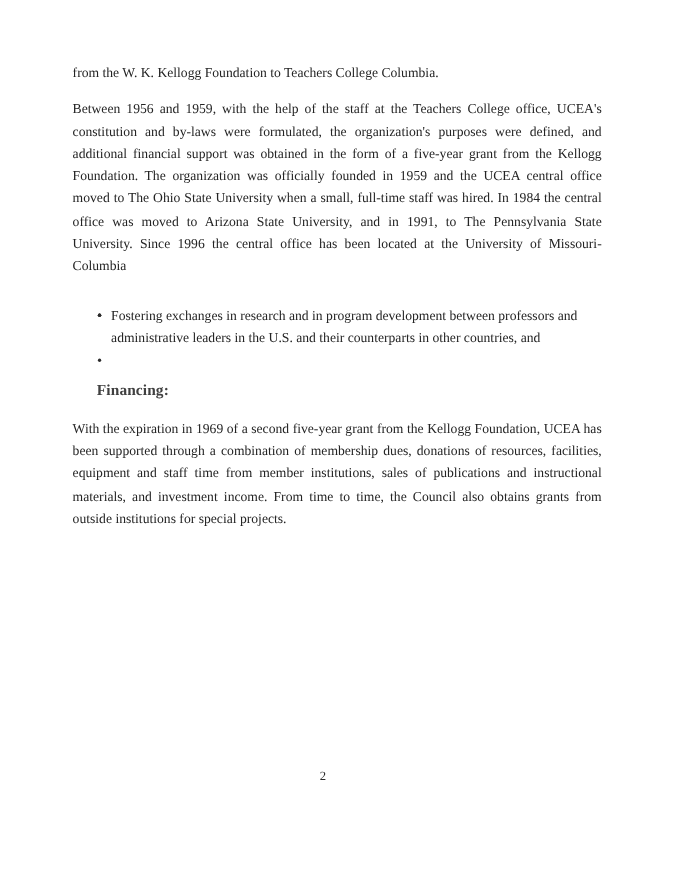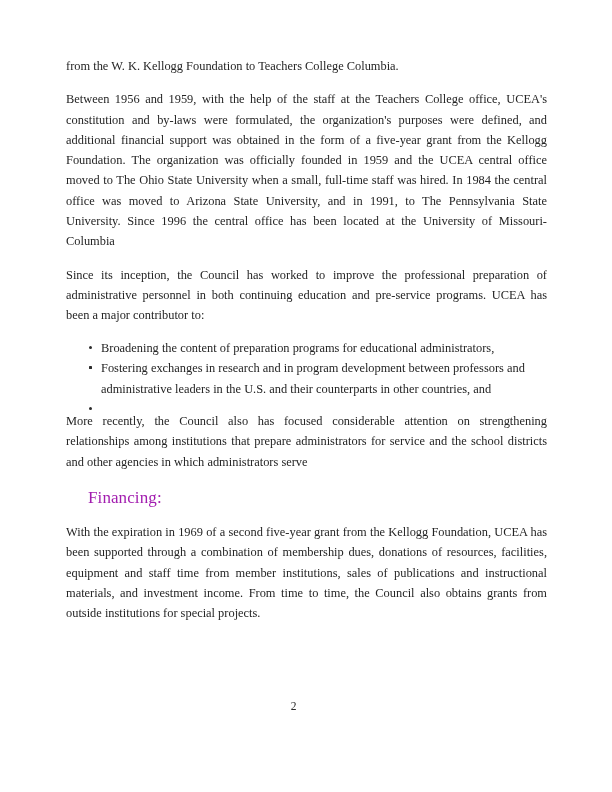--- a/index.html
+++ b/index.html
@@ -57,24 +57,24 @@
     position: absolute;
     left: 23px;
     top: 8px;
     width: 3.4px;
     height: 3.4px;
     border-radius: 50%;
     background: #2b2b2b;
     display: block;
   }
   .financing {
-    font-size: 17px;
+    font-size: 14px;
     line-height: 20px;
-    font-weight: normal;
-    color: #a21caf;
+    font-weight: bold;
+    color: #404040;
     margin: 0;
     padding-left: 22px;
     letter-spacing: 0.1px;
   }
   .page-number {
     position: absolute;
     left: 0;
     right: 0;
     top: 700px;
     text-align: center;
@@ -91,35 +91,32 @@
   <div class="content">
 
     <p class="para lead">from the W. K. Kellogg Foundation to Teachers College Columbia.</p>
 
     <div class="gap-para"></div>
 
     <p class="para">Between 1956 and 1959, with the help of the staff at the Teachers College office, UCEA's constitution and by-laws were formulated, the organization's purposes were defined, and additional financial support was obtained in the form of a five-year grant from the Kellogg Foundation. The organization was officially founded in 1959 and the UCEA central office moved to The Ohio State University when a small, full-time staff was hired. In 1984 the central office was moved to Arizona State University, and in 1991, to The Pennsylvania State University. Since 1996 the central office has been located at the University of Missouri-Columbia</p>
 
     <div class="gap-para"></div>
 
-    <p class="para">Since its inception, the Council has worked to improve the professional preparation of administrative personnel in both continuing education and pre-service programs. UCEA has been a major contributor to:</p>
 
     <div class="gap-list"></div>
 
     <ul class="bullets">
-      <li><span class="dot"></span><span>Broadening the content of preparation programs for educational administrators,</span></li>
       <li><span class="dot"></span></li>
       <li><span class="dot"></span></li>
       <li><span class="dot"></span><span>Fostering exchanges in research and in program development between professors and administrative leaders in the U.S. and their counterparts in other countries, and</span></li>
       <li><span class="dot"></span></li>
     </ul>
 
     <div class="gap-list"></div>
 
-    <p class="para">More recently, the Council also has focused considerable attention on strengthening relationships among institutions that prepare administrators for service and the school districts and other agencies in which administrators serve</p>
 
     <div class="gap-fin-top"></div>
 
     <p class="financing">Financing:</p>
 
     <div class="gap-fin-bot"></div>
 
     <p class="para">With the expiration in 1969 of a second five-year grant from the Kellogg Foundation, UCEA has been supported through a combination of membership dues, donations of resources, facilities, equipment and staff time from member institutions, sales of publications and instructional materials, and investment income. From time to time, the Council also obtains grants from outside institutions for special projects.</p>
 
   </div>

